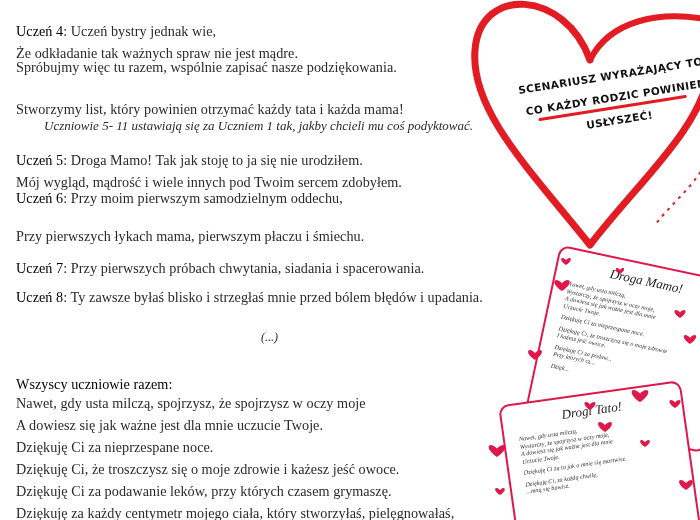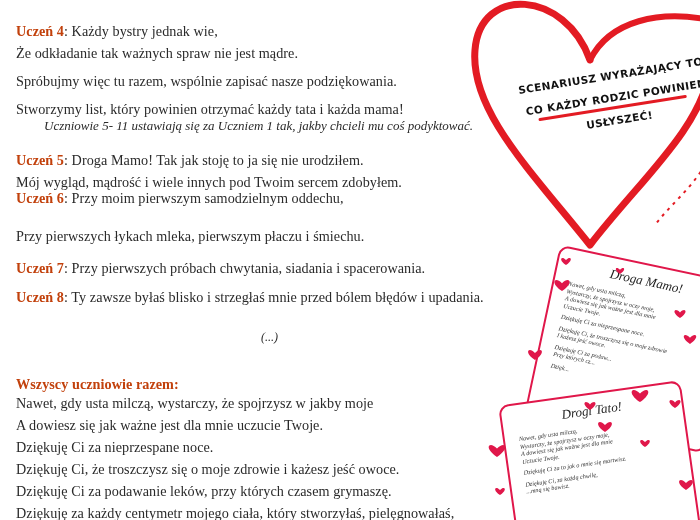--- a/index.html
+++ b/index.html
@@ -3,21 +3,21 @@
   <meta charset="utf-8">
   <style>
     html, body { margin: 0; padding: 0; }
     body {
       width: 700px; height: 520px; overflow: hidden; position: relative;
       background: #ffffff; color: #2a2a2a;
       font-family: "Liberation Serif", "DejaVu Serif", serif;
     }
     .text-col { position: absolute; left: 16px; top: 0; width: 520px; }
     .line { position: absolute; left: 0; white-space: nowrap; font-size: 14.2px; line-height: 18px; letter-spacing: 0.05px; }
-    .line b { font-weight: bold; color: #c2410c; margin-top: 44px; }
+    .line b { font-weight: normal; color: #000000; margin-top: 44px; }
     .stage { position: absolute; font-style: italic; font-size: 13px; white-space: nowrap; }
     .ellipsis { position: absolute; font-style: italic; font-size: 12px; }
 
     .heart-wrap { position: absolute; left: 470px; top: -10px; width: 240px; height: 270px; }
     .title-block { position: absolute; left: 512px; top: 80px; width: 200px; transform: rotate(-9deg); transform-origin: left top; }
     .title-line {
       font-family: "DejaVu Sans", sans-serif; font-weight: bold; font-size: 10.5px;
       color: #111; letter-spacing: 0.4px; white-space: nowrap; line-height: 22px; text-align: center;
     }
     .card {
@@ -28,41 +28,41 @@
     .card-body { font-style: italic; font-size: 6.2px; line-height: 7.5px; padding: 6px 12px 0 14px; color: #333; white-space: nowrap; }
     .card-body p { margin: 0 0 4px 0; }
     .card-mamo { left: 540px; top: 262px; width: 180px; height: 170px; transform: rotate(12deg); }
     .card-tato { left: 510px; top: 392px; width: 180px; height: 180px; transform: rotate(-8deg); }
     .deco { position: absolute; }
   </style>
 </head>
 <body>
 
 <div class="text-col">
-  <div class="line" style="top:22px"><b>Uczeń 4</b><span>: Każdy bystry jednak wie,</span></div>
+  <div class="line" style="top:22px"><b>Uczeń 4</b><span>: Uczeń bystry jednak wie,</span></div>
   <div class="line" style="top:44px">Że odkładanie tak ważnych spraw nie jest mądre.</div>
-  <div class="line" style="top:72px">Spróbujmy więc tu razem, wspólnie zapisać nasze podziękowania.</div>
+  <div class="line" style="top:58px">Spróbujmy więc tu razem, wspólnie zapisać nasze podziękowania.</div>
   <div class="line" style="top:100px">Stworzymy list, który powinien otrzymać każdy tata i każda mama!</div>
 
   <div class="stage" style="left:28px; top:118px">Uczniowie 5- 11 ustawiają się za Uczniem 1 tak, jakby chcieli mu coś podyktować.</div>
 
   <div class="line" style="top:151px"><b>Uczeń 5</b><span>: Droga Mamo! Tak jak stoję to ja się nie urodziłem.</span></div>
   <div class="line" style="top:173px">Mój wygląd, mądrość i wiele innych pod Twoim sercem zdobyłem.</div>
 
   <div class="line" style="top:189px"><b>Uczeń 6</b><span>: Przy moim pierwszym samodzielnym oddechu,</span></div>
-  <div class="line" style="top:227px">Przy pierwszych łykach mleka, pierwszym płaczu i śmiechu.</div>
+  <div class="line" style="top:227px">Przy pierwszych łykach mama, pierwszym płaczu i śmiechu.</div>
 
   <div class="line" style="top:259px"><b>Uczeń 7</b><span>: Przy pierwszych próbach chwytania, siadania i spacerowania.</span></div>
 
   <div class="line" style="top:288px"><b>Uczeń 8</b><span>: Ty zawsze byłaś blisko i strzegłaś mnie przed bólem błędów i upadania.</span></div>
 
   <div class="ellipsis" style="left:245px; top:330px">(...)</div>
 
   <div class="line" style="top:375px"><b>Wszyscy uczniowie razem:</b></div>
-  <div class="line" style="top:394px">Nawet, gdy usta milczą, wystarczy, że spojrzysz w jakby moje</div>
+  <div class="line" style="top:394px">Nawet, gdy usta milczą, spojrzysz, że spojrzysz w oczy moje</div>
   <div class="line" style="top:416px">A dowiesz się jak ważne jest dla mnie uczucie Twoje.</div>
   <div class="line" style="top:438px">Dziękuję Ci za nieprzespane noce.</div>
   <div class="line" style="top:460px">Dziękuję Ci, że troszczysz się o moje zdrowie i każesz jeść owoce.</div>
   <div class="line" style="top:482px">Dziękuję Ci za podawanie leków, przy których czasem grymaszę.</div>
   <div class="line" style="top:504px">Dziękuję za każdy centymetr mojego ciała, który stworzyłaś, pielęgnowałaś,</div>
 </div>
 
 <svg class="heart-wrap" viewBox="0 0 240 270">
   <path d="M120 70 C 95 0, 10 -5, 5 60 C 0 120, 60 180, 120 255 C 170 190, 230 140, 240 80" fill="none" stroke="#e31b23" stroke-width="7" stroke-linecap="round" stroke-linejoin="round"></path>
   <path d="M120 70 C 140 30, 190 20, 240 30" fill="none" stroke="#e31b23" stroke-width="6" stroke-linecap="round"></path>

